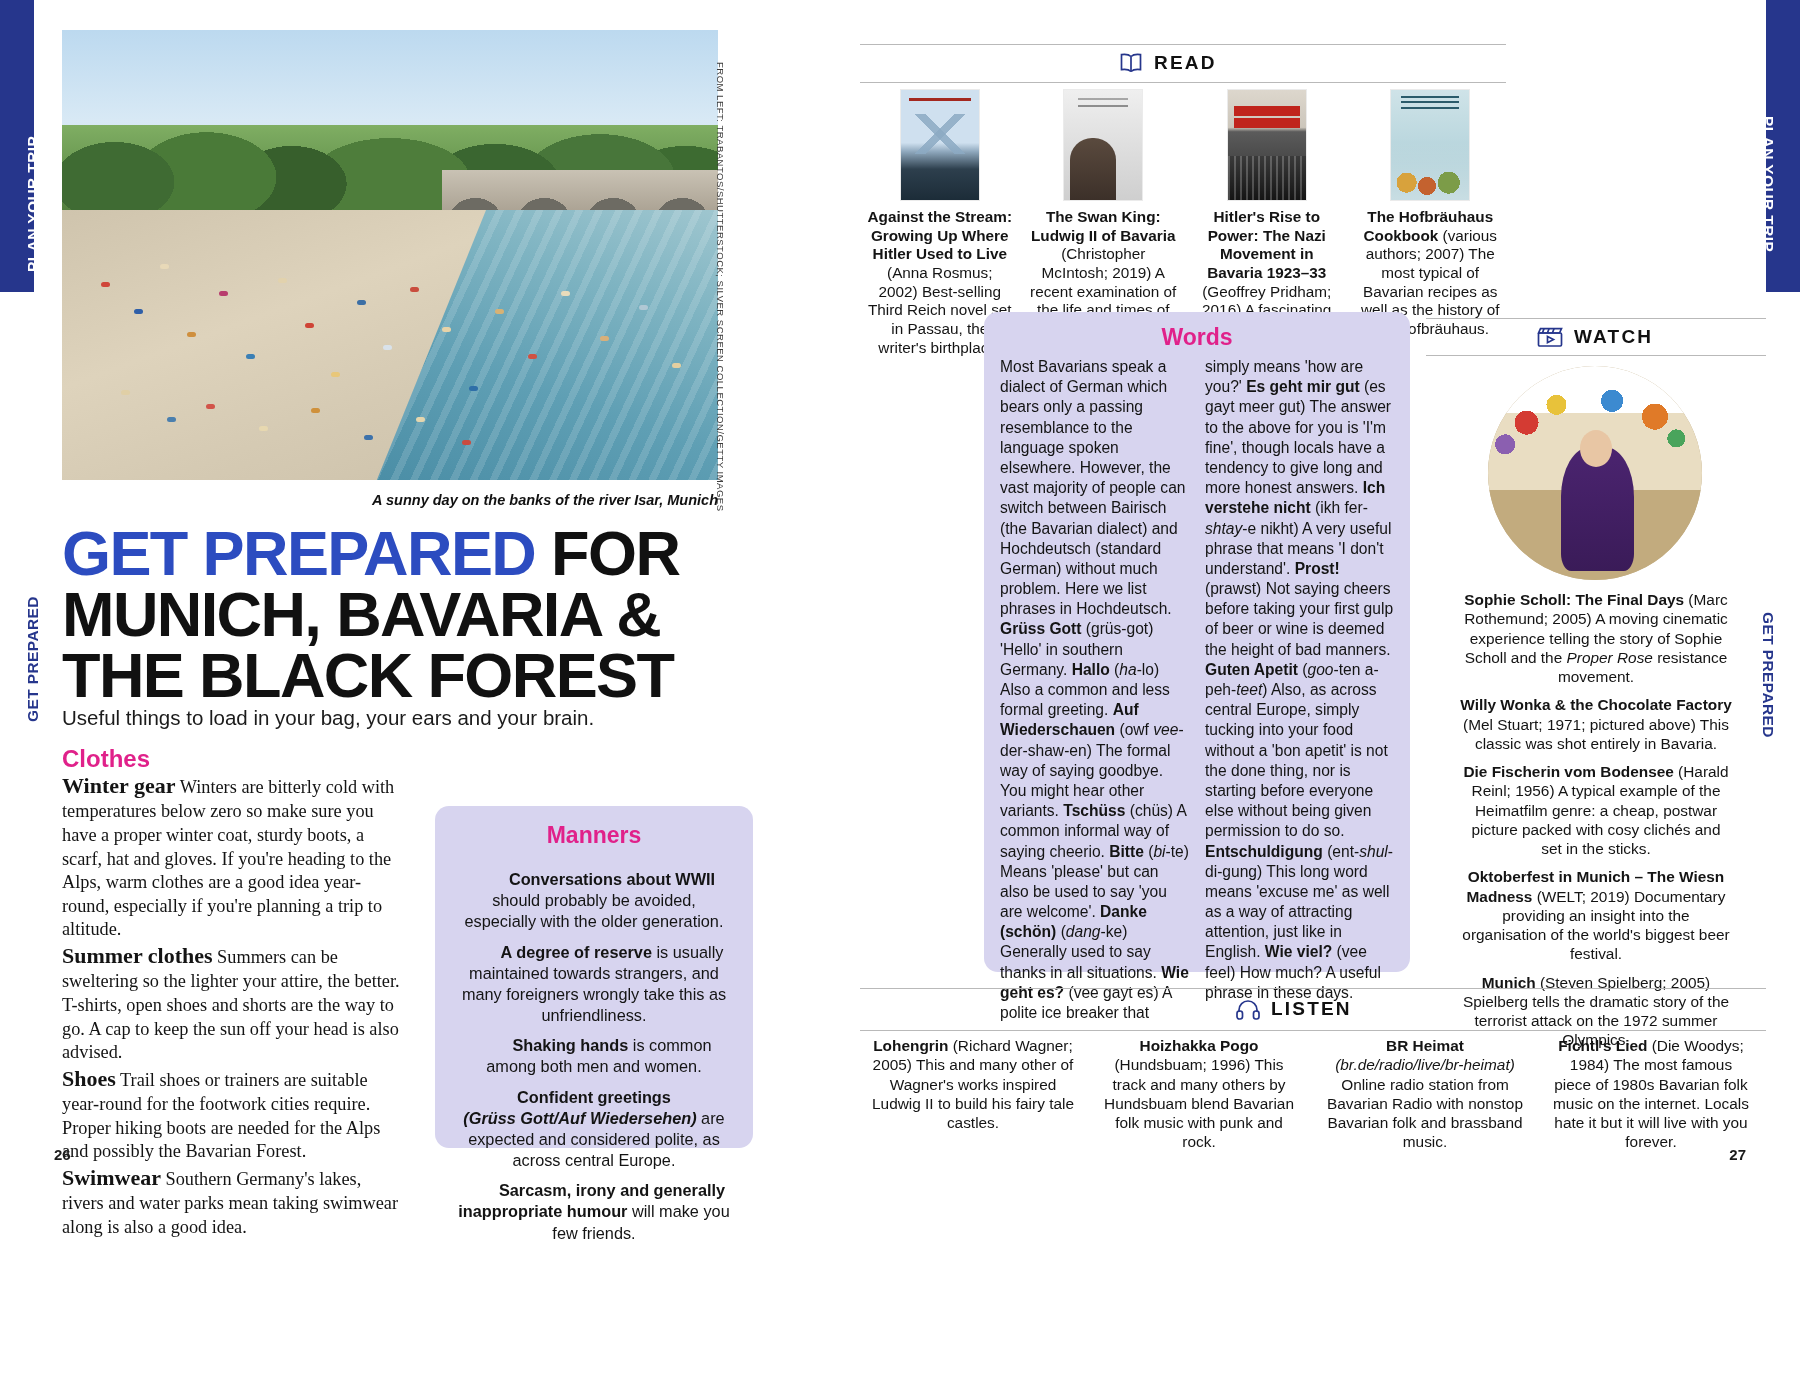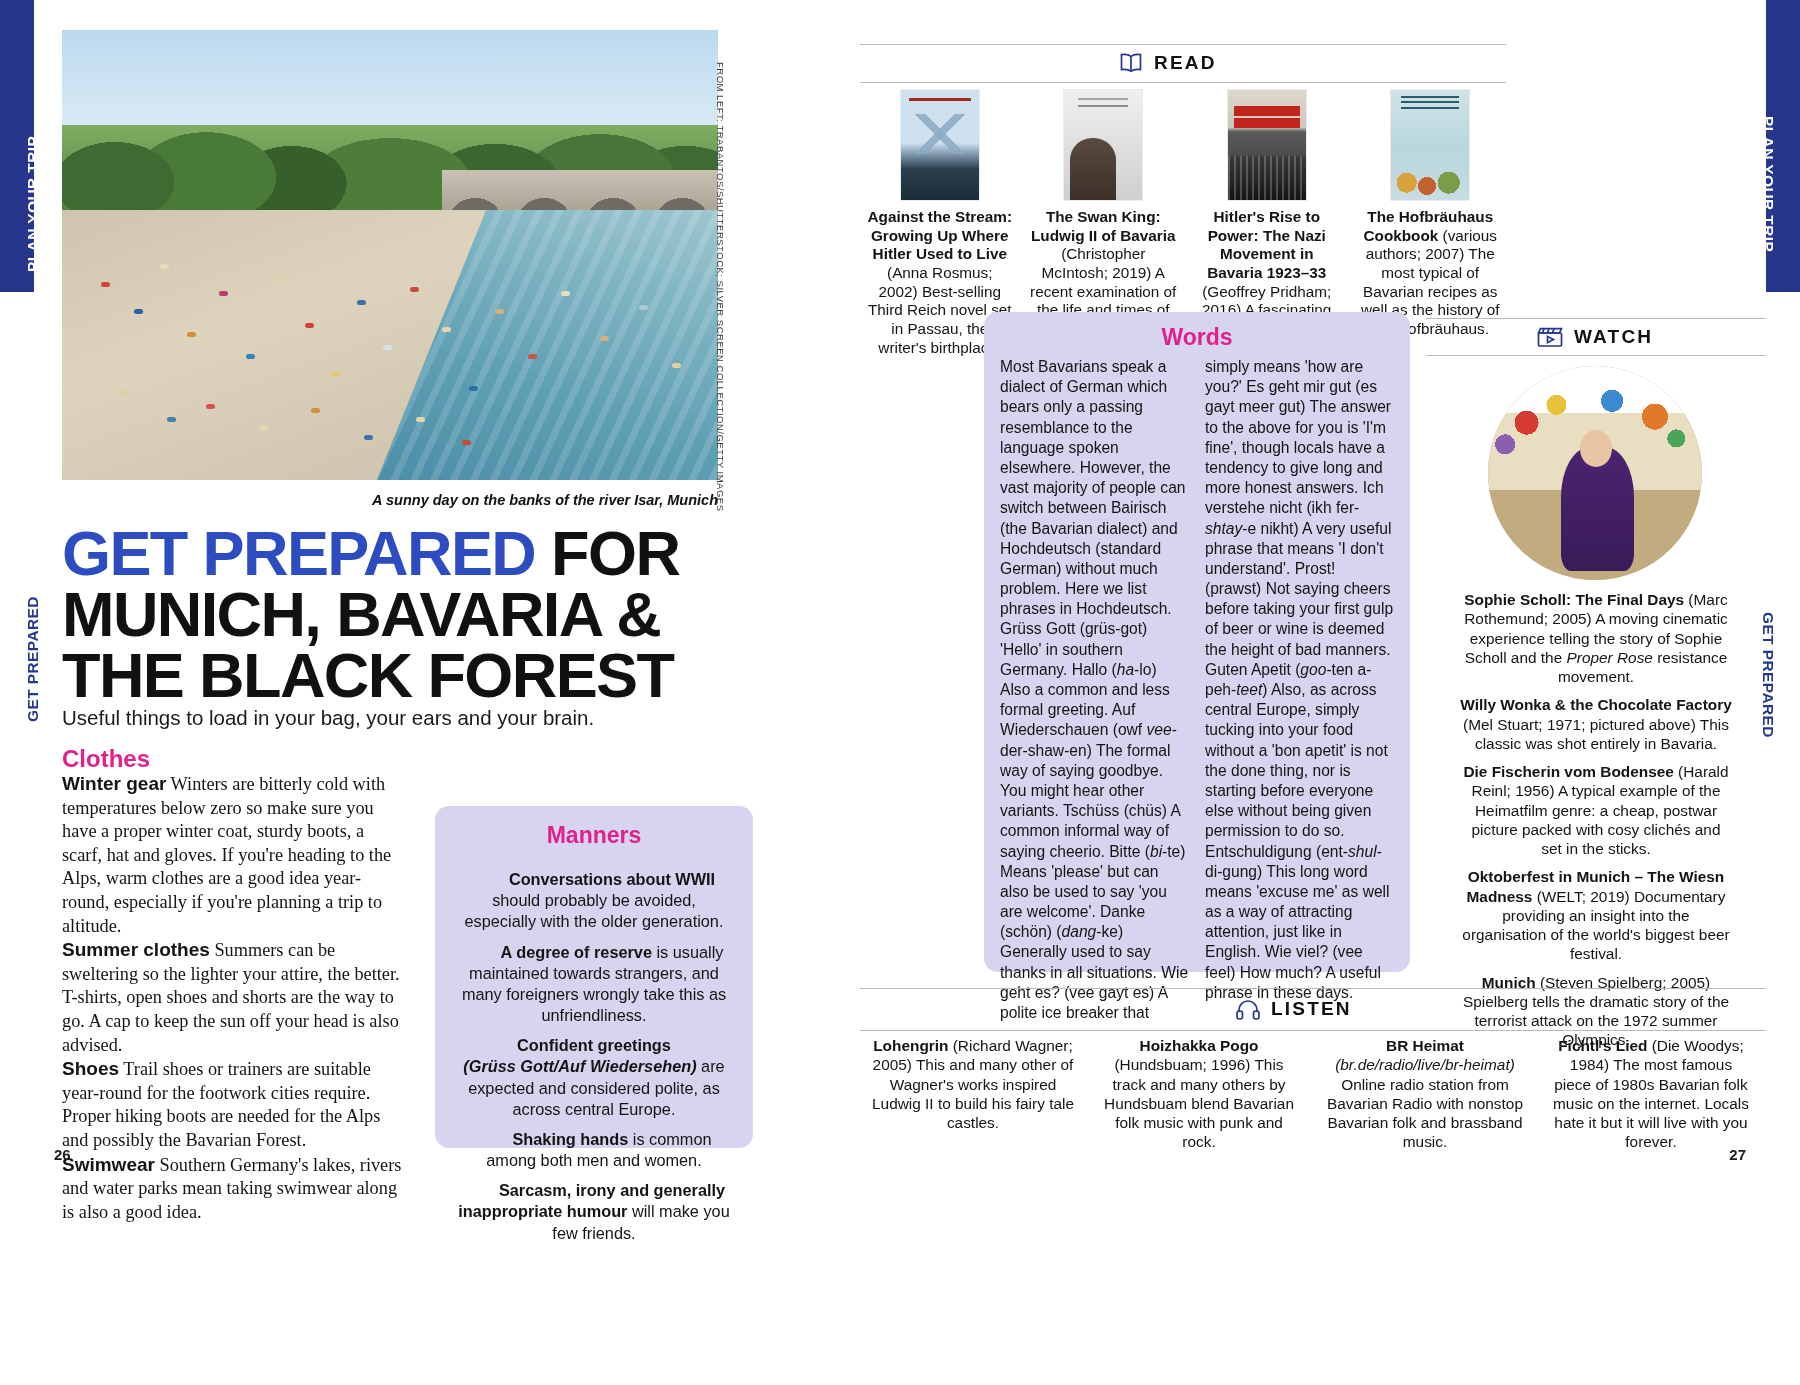--- a/index.html
+++ b/index.html
@@ -164,21 +164,21 @@
   .serif-body {
     position: absolute;
     left: 28px; top: 772px; width: 345px;
     font-family: "Liberation Serif", serif;
     font-size: 18.3px;
     line-height: 1.29;
     color: #141414;
     text-align: left;
   }
   .serif-body p { margin-bottom: 0px; }
-  .serif-body b { font-family: Liberation Sans, sans-serif; font-size: 19px; font-weight: bold; text-align: center; }
+  .serif-body b { font-family: Liberation Serif, serif; font-size: 22px; font-weight: bold; text-align: center; }
 
   
   .manners-box {
     position: absolute;
     left: 401px; top: 806px;
     width: 318px; height: 342px;
     background: #d7d4ef;
     border-radius: 14px;
     padding: 16px 22px 10px 22px;
   }
@@ -307,21 +307,21 @@
     margin-bottom: 6px;
   }
   .words-cols {
     column-count: 2;
     column-gap: 16px;
     font-size: 15.6px;
     line-height: 1.295;
     color: #141414;
   }
   .words-cols p { margin: 0; break-inside: auto; }
-  .words-cols b { font-weight: normal; }
+  .words-cols b { font-weight: bold; }
   .words-cols i { font-style: italic; }
 
   
   #watch-rule-top { left: 566px; top: 318px; width: 340px; }
   #watch-label    { left: 676px; top: 326px; }
   #watch-rule-bot { left: 566px; top: 355px; width: 340px; }
 
   .watch-photo {
     position: absolute;
     left: 628px; top: 366px;
@@ -449,22 +449,22 @@
       <p><b>Summer clothes</b> Summers can be sweltering so the lighter your attire, the better. T-shirts, open shoes and shorts are the way to go. A cap to keep the sun off your head is also advised.</p>
       <p><b>Shoes</b> Trail shoes or trainers are suitable year-round for the footwork cities require. Proper hiking boots are needed for the Alps and possibly the Bavarian Forest.</p>
       <p><b>Swimwear</b> Southern Germany's lakes, rivers and water parks mean taking swimwear along is also a good idea.</p>
     </div>
 
   <div class="manners-box">
     <div class="manners-title">Manners</div>
     <div class="manners-body" id="manners-body">
         <p><b>Conversations about WWII</b> should probably be avoided, especially with the older generation.</p>
         <p><b>A degree of reserve</b> is usually maintained towards strangers, and many foreigners wrongly take this as unfriendliness.</p>
+        <p><b>Shaking hands</b> is common among both men and women.</p>
         <p><b>Confident greetings</b><b><i> (Grüss Gott/Auf Wiedersehen)</i></b> are expected and considered polite, as across central Europe.</p>
-        <p><b>Shaking hands</b> is common among both men and women.</p>
         <p><b>Sarcasm, irony and generally inappropriate humour</b> will make you few friends.</p>
       </div>
   </div>
 
   <div class="folio" id="folio-left">26</div>
 </div>
 
 <div class="right-page">
 
   <div class="rule" id="read-rule-top"></div>

